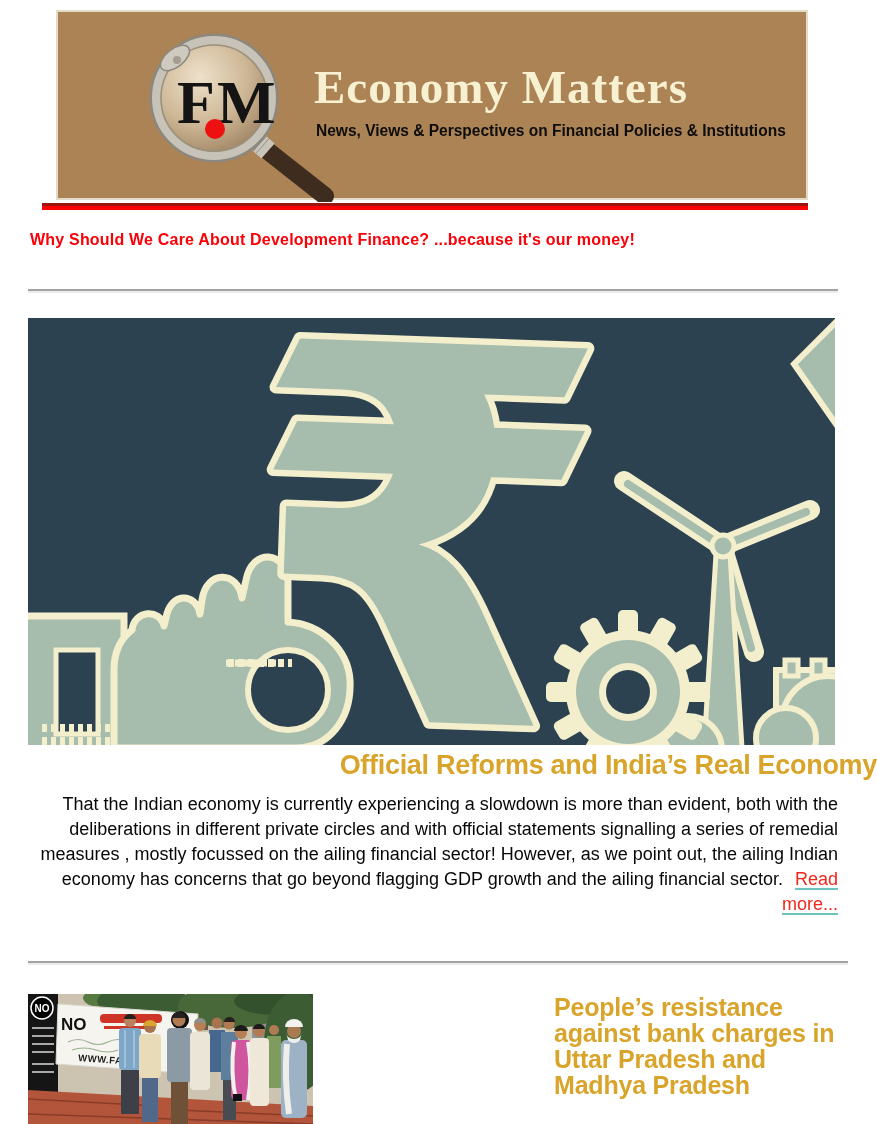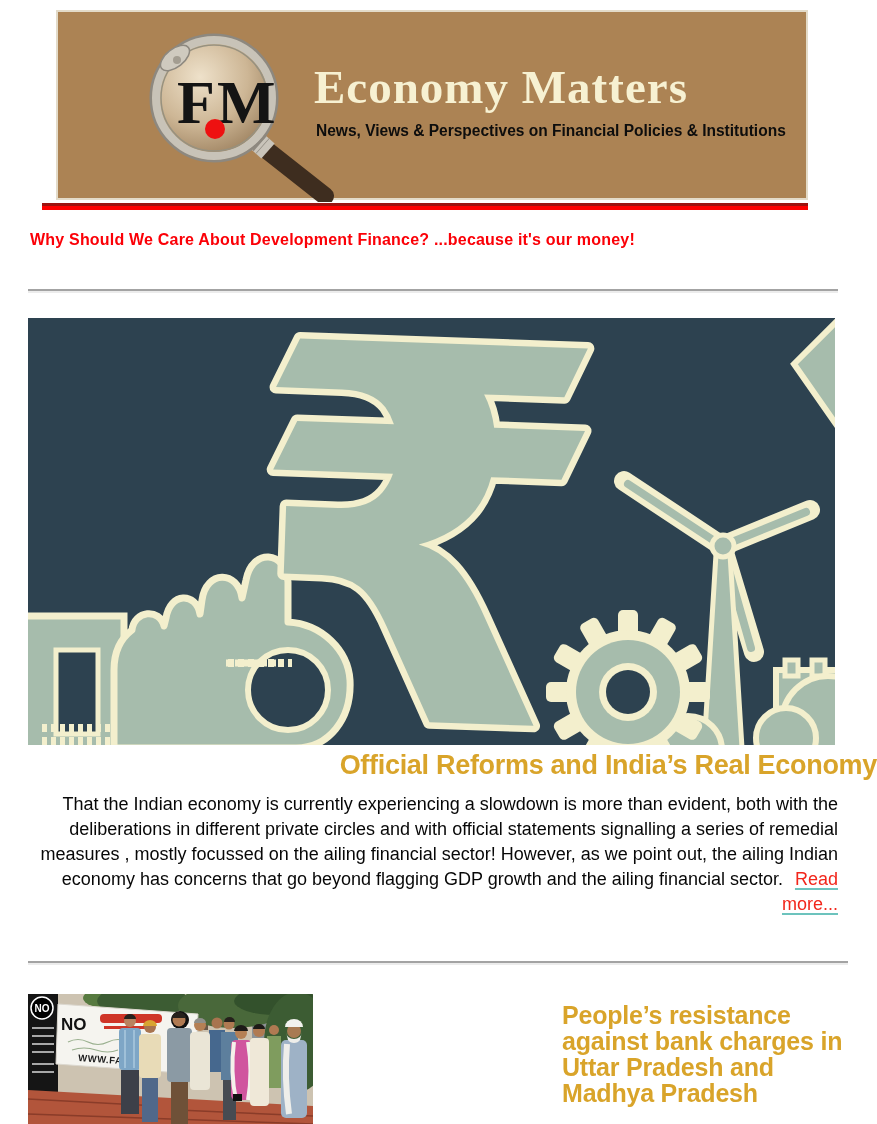--- a/index.html
+++ b/index.html
@@ -32,21 +32,21 @@
   
   .lead-headline{position:absolute;left:0;top:750px;width:877px;margin:0;
           text-align:right;font-size:27px;font-weight:700;color:#d9a42a;letter-spacing:-.3px;}
   .lead-body{position:absolute;left:38px;top:792px;width:800px;margin:0;
           text-align:right;font-size:18px;line-height:25px;color:#070707;}
   .readmore{color:#f2261b;margin-left:12px;text-decoration:underline;
           text-decoration-color:#6cc3bd;text-decoration-thickness:2px;
           text-underline-offset:3px;cursor:pointer;}
   
   .photo-wrap{position:absolute;left:28px;top:994px;width:285px;height:135px;}
-  .story2-headline{position:absolute;left:550px;top:990px;width:292px;margin:12px;
+  .story2-headline{position:absolute;left:550px;top:990px;width:292px;margin:4px;
           font-size:25px;line-height:26px;font-weight:700;color:#d9a42a;letter-spacing:-.2px;}
   svg text{user-select:none;}
 </style>
 </head>
 <body>
 
 <div class="page">
 
   <div class="banner">
     <div class="logo-wrap">

